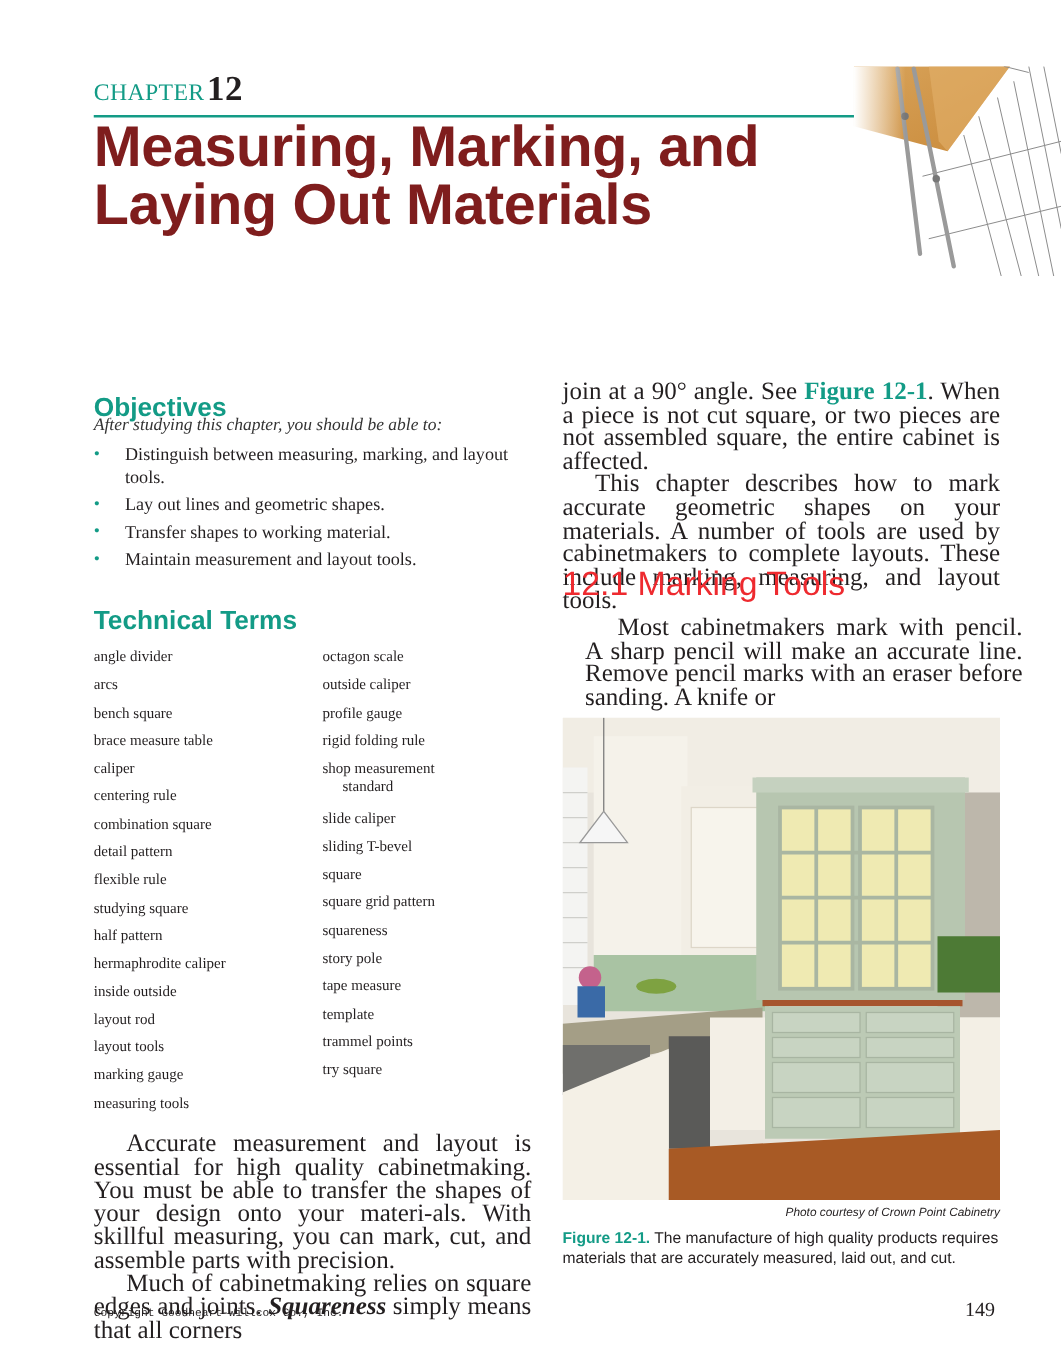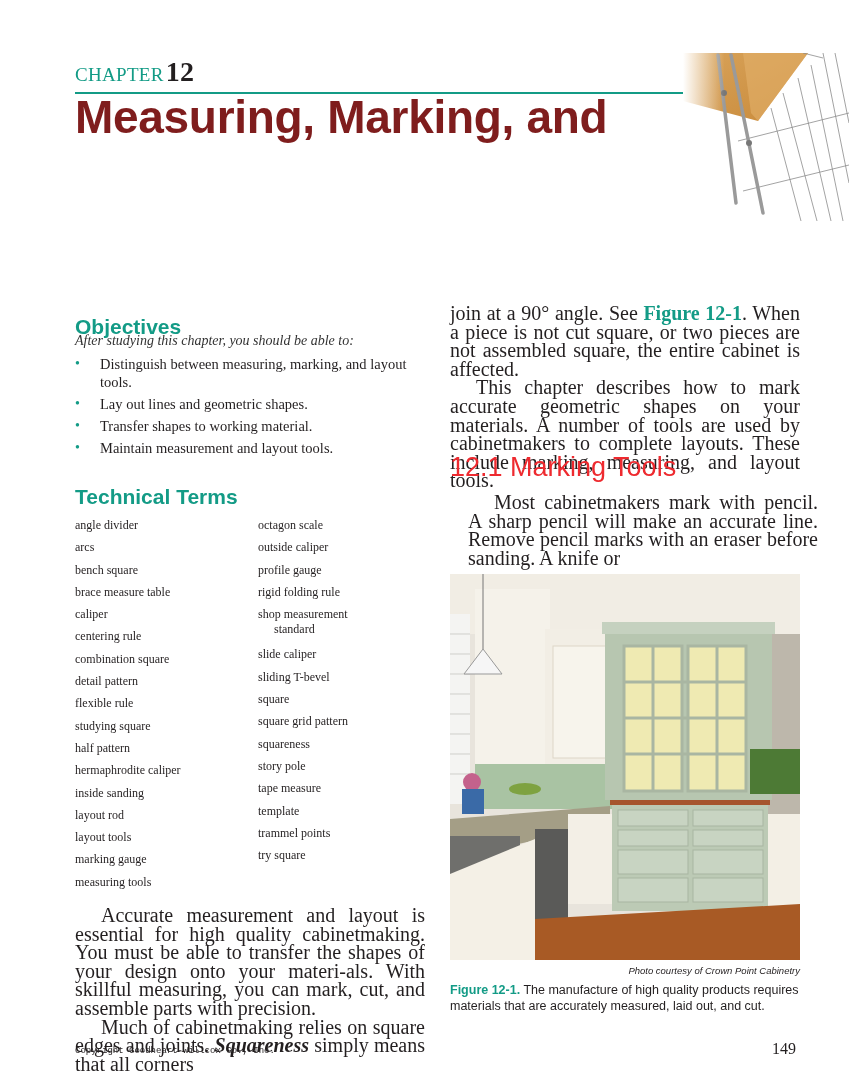--- a/index.html
+++ b/index.html
@@ -74,20 +74,21 @@
 </style>
 </head>
 <body>
 
 <div class="abs chapter-label">
   <span>CHAPTER</span><span class="num">12</span>
 </div>
 <div class="abs rule"></div>
 <div class="abs chapter-title">
   <div>Measuring, Marking, and</div>
+  <div>Laying Out Materials</div>
 </div>
 
 <div class="abs hero-photo">
   <svg width="166" height="168" viewBox="0 0 166 168">
     <defs>
       <linearGradient id="wood" x1="0" y1="0" x2="1" y2="1">
         <stop offset="0" stop-color="#d8a35a"></stop>
           <stop offset="1" stop-color="#c98a3a"></stop>
       </linearGradient>
       <linearGradient id="fade" x1="0" y1="0" x2="1" y2="0">
@@ -135,21 +136,21 @@
   <div>bench square</div>
   <div>brace measure table</div>
   <div>caliper</div>
   <div>centering rule</div>
   <div>combination square</div>
   <div>detail pattern</div>
   <div>flexible rule</div>
   <div>studying square</div>
   <div>half pattern</div>
   <div>hermaphrodite caliper</div>
-  <div>inside sanding</div>
+  <div>inside outside</div>
   <div>layout rod</div>
   <div>layout tools</div>
   <div>marking gauge</div>
   <div>measuring tools</div>
 </div>
 <div class="abs terms-col terms-right">
   <div>octagon scale</div>
   <div>outside caliper</div>
   <div>profile gauge</div>
   <div>rigid folding rule</div>

